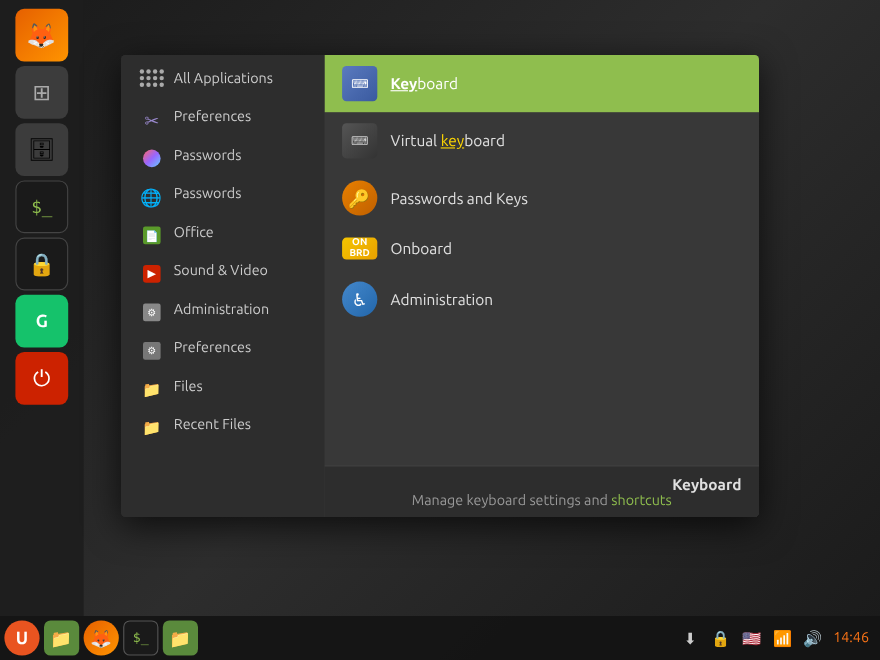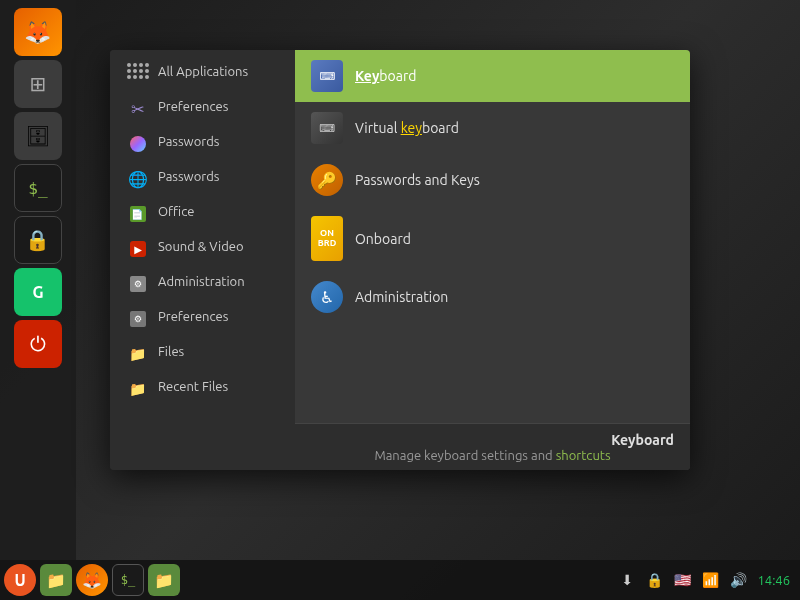--- a/index.html
+++ b/index.html
@@ -301,21 +301,21 @@
       align-items: center;
       justify-content: center;
       color: white;
       font-size: 16px;
     }
 
     .onboard-icon-box {
       background: linear-gradient(135deg, #f5c500, #e8a000);
       border-radius: 4px;
       width: 32px;
-      height: 45px;
+      height: 20px;
       display: flex;
       align-items: center;
       justify-content: center;
       color: white;
       font-size: 10px;
       font-weight: bold;
     }
 
     .accessibility-icon-box {
       background: linear-gradient(135deg, #4488cc, #2266aa);
@@ -512,17 +512,17 @@
       <div class="taskbar-icon files2-tb">
         <span style="font-size:16px;">📁</span>
       </div>
     </div>
     <div class="taskbar-right">
       <span class="taskbar-right-icon">⬇</span>
       <span class="taskbar-right-icon">🔒</span>
       <span class="taskbar-right-icon">🇺🇸</span>
       <span class="taskbar-right-icon">📶</span>
       <span class="taskbar-right-icon">🔊</span>
-      <span style="font-size:13px; color:#22c55e;">14:46</span>
+      <span style="font-size:13px; color:#f97316;">14:46</span>
     </div>
   </div>
 
 </div>
 
 </body></html>

